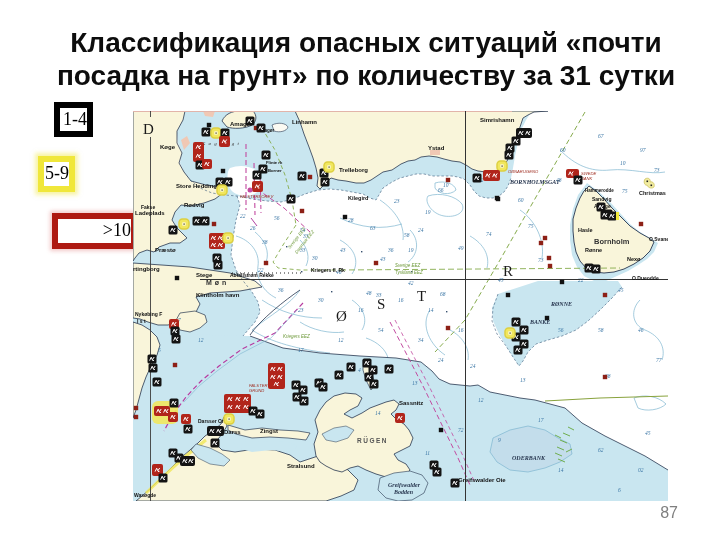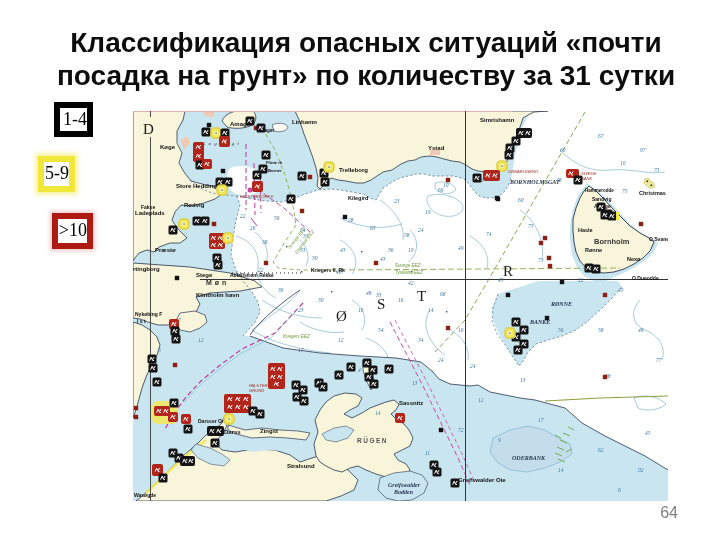--- a/index.html
+++ b/index.html
@@ -12,23 +12,23 @@
 </style>
 </head>
 <body>
 
 <div class="title">Классификация опасных ситуаций «почти<br>посадка на грунт» по количеству за 31 сутки</div>
 
 <div class="lg" style="left:54px;top:102px;width:27px;height:23px;border:6px solid #000;font-size:18px;line-height:22px;">1-4</div>
 
 <div class="lg" style="left:38px;top:156px;width:25px;height:24px;border:6px solid #f0e73a;font-size:18px;line-height:23px;box-shadow:0 0 4px 3px rgba(242,233,80,0.5);">5-9</div>
 
-<div class="lg" style="left:52px;top:213px;width:29px;height:24px;border:6px solid #ae1a12;font-size:18px;line-height:23px;box-shadow:0 0 4px 2px rgba(215,80,80,0.3);">&gt;10</div>
-
-<div class="pagenum">64</div>
+<div class="lg" style="left:52px;top:213px;width:29px;height:24px;border:6px solid #ae1a12;font-size:18px;line-height:23px;box-shadow:0 0 4px 2px rgba(215,80,80,0.3);padding-left:44px;">&gt;10</div>
+
+<div class="pagenum">87</div>
 
 <svg style="position:absolute;left:133px;top:111px" width="535" height="390" viewBox="133 111 535 390">
 <defs>
 
   <g id="g">
         <path d="M-2.4,1.6 L-0.8,-1.8 L0.3,0.8 L2.2,-2" fill="none" stroke="#fff" stroke-width="1"></path>
         <rect x="0.4" y="0.9" width="1.5" height="1.1" fill="#fff"></rect>
       </g>
 
   <g id="m">

